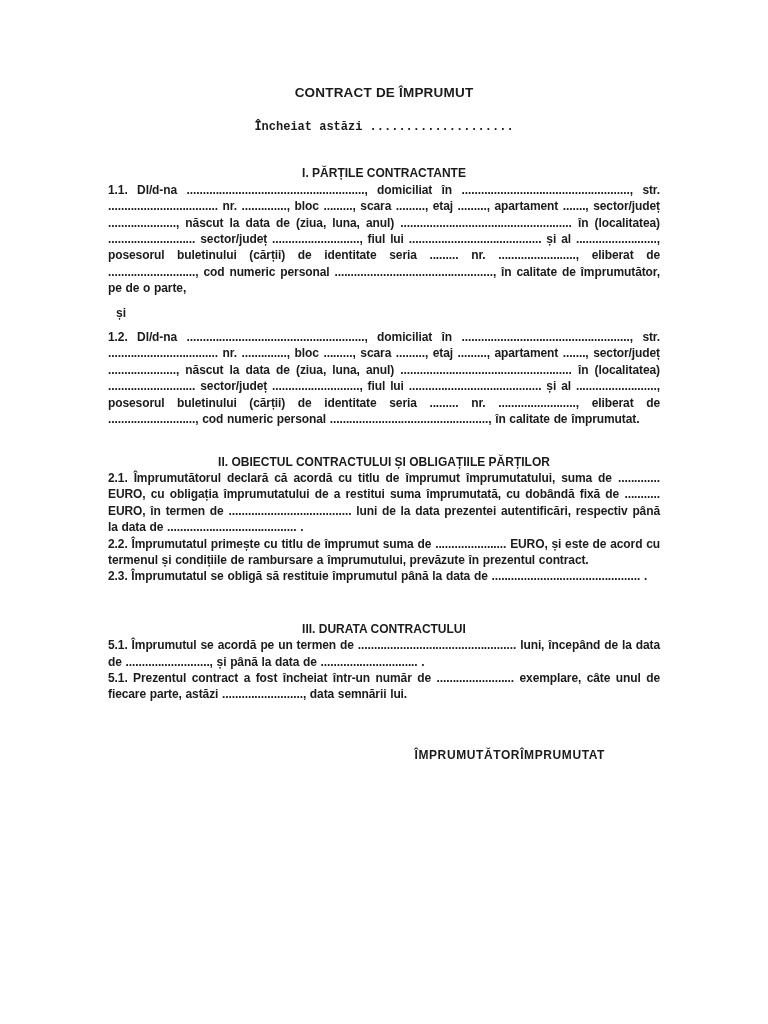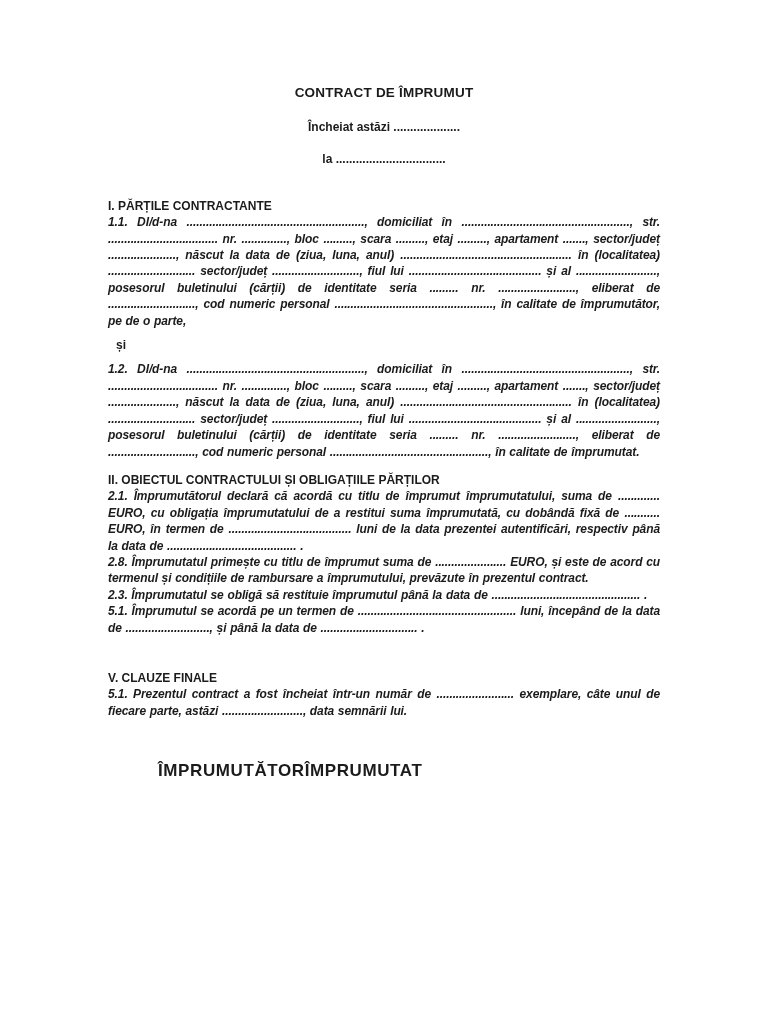--- a/index.html
+++ b/index.html
@@ -21,88 +21,87 @@
     line-height: 16.4px;
   }
   .doc-title {
     margin: 0 0 18px 0;
     font-size: 13.5px;
     line-height: 17px;
     text-align: center;
     letter-spacing: 0.2px;
   }
   .intro-line {
-    margin: 16px;
+    margin: 6px;
     text-align: center;
+    font-family: Liberation Mono, monospace;
   }
   .section-heading {
     margin: 0;
     font-size: 12px;
     line-height: 16.4px;
-    text-align: left;
+    text-align: center;
   }
   .mt-sec1 { margin-top: 30px; }
-  .mt-sec2 { margin-top: 12px; }
+  .mt-sec2 { margin-top: 26px; }
   .mt-sec3 { margin-top: 36px; }
   .mt-sec4 { margin-top: 32px; }
   .mt-sec5 { margin-top: 34px; }
   .para {
     margin: 0;
     text-align: justify;
     text-justify: inter-word;
     letter-spacing: -0.1px;
     word-spacing: 0.5px;
-    font-style: italic;
   }
   .para-left {
     margin: 8px;
     text-align: left;
   }
   .signatures {
     display: flex;
-    justify-content: flex-start;
+    justify-content: flex-end;
     margin-top: 44px;
     padding: 0 55px 0 50px;
-    font-size: 17px;
+    font-size: 12px;
     letter-spacing: 0.6px;
   }
 </style>
 </head>
 <body>
 
 <div class="page">
 
   <h1 class="doc-title">CONTRACT DE ÎMPRUMUT</h1>
 
   <p class="intro-line">Încheiat astăzi ....................</p>
-  <p class="intro-line">la .................................</p>
 
   <section>
     <h2 class="section-heading mt-sec1">I. PĂRȚILE CONTRACTANTE</h2>
     <p class="para">1.1. Dl/d-na ......................................................., domiciliat în ...................................................., str. .................................. nr. .............., bloc ........., scara ........., etaj ........., apartament ......., sector/județ ....................., născut la data de (ziua, luna, anul) ..................................................... în (localitatea) ........................... sector/județ ..........................., fiul lui ......................................... și al ........................., posesorul buletinului (cărții) de identitate seria ......... nr. ........................, eliberat de ..........................., cod numeric personal ................................................., în calitate de împrumutător, pe de o parte,</p>
     <p class="para-left">și</p>
     <p class="para">1.2. Dl/d-na ......................................................., domiciliat în ...................................................., str. .................................. nr. .............., bloc ........., scara ........., etaj ........., apartament ......., sector/județ ....................., născut la data de (ziua, luna, anul) ..................................................... în (localitatea) ........................... sector/județ ..........................., fiul lui ......................................... și al ........................., posesorul buletinului (cărții) de identitate seria ......... nr. ........................, eliberat de ..........................., cod numeric personal ................................................., în calitate de împrumutat.</p>
   </section>
 
   <section>
     <h2 class="section-heading mt-sec2">II. OBIECTUL CONTRACTULUI ȘI OBLIGAȚIILE PĂRȚILOR</h2>
     <p class="para">2.1. Împrumutătorul declară că acordă cu titlu de împrumut împrumutatului, suma de ............. EURO, cu obligația împrumutatului de a restitui suma împrumutată, cu dobândă fixă de ........... EURO, în termen de ...................................... luni de la data prezentei autentificări, respectiv până la data de ........................................ .</p>
-    <p class="para">2.8. Împrumutatul primește cu titlu de împrumut suma de ...................... EURO, și este de acord cu termenul și condițiile de rambursare a împrumutului, prevăzute în prezentul contract.</p>
+    <p class="para">2.2. Împrumutatul primește cu titlu de împrumut suma de ...................... EURO, și este de acord cu termenul și condițiile de rambursare a împrumutului, prevăzute în prezentul contract.</p>
     <p class="para">2.3. Împrumutatul se obligă să restituie împrumutul până la data de .............................................. .</p>
   </section>
 
   <section>
+    <h2 class="section-heading mt-sec3">III. DURATA CONTRACTULUI</h2>
     <p class="para">5.1. Împrumutul se acordă pe un termen de ................................................. luni, începând de la data de .........................., și până la data de .............................. .</p>
   </section>
 
   <section>
   </section>
 
   <section>
-    <h2 class="section-heading mt-sec5">V. CLAUZE FINALE</h2>
     <p class="para">5.1. Prezentul contract a fost încheiat într-un număr de ........................ exemplare, câte unul de fiecare parte, astăzi ........................., data semnării lui.</p>
   </section>
 
   <div class="signatures">
     <span>ÎMPRUMUTĂTOR</span>
     <span>ÎMPRUMUTAT</span>
   </div>
 
 </div>
 

